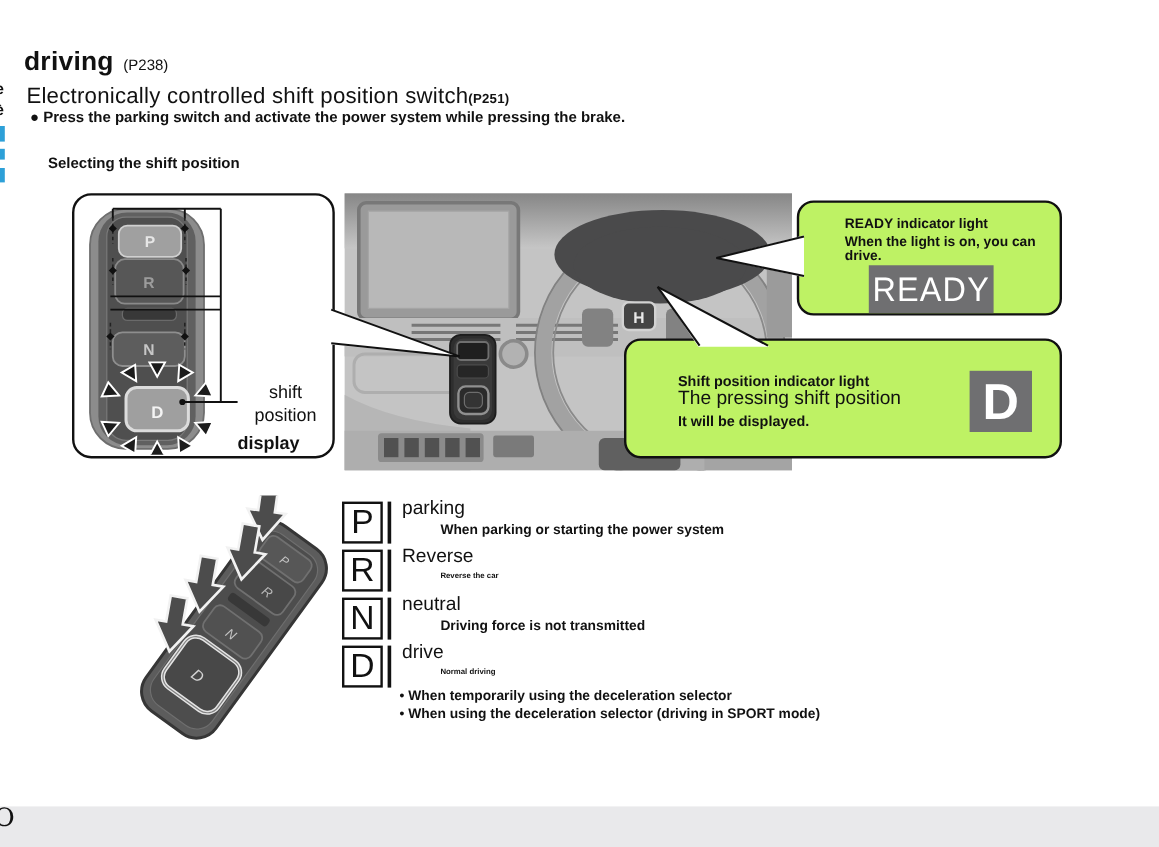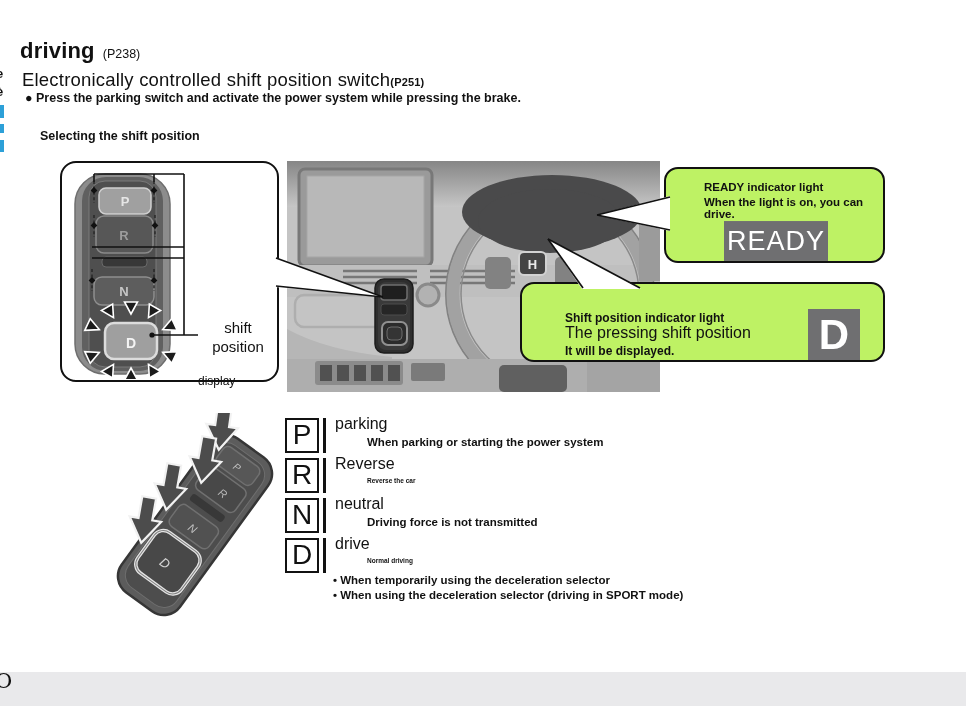--- a/index.html
+++ b/index.html
@@ -22,32 +22,32 @@
   .subtitle .ref { font-size:11px; font-weight:bold; }
   .instruction { left:25px; top:91px; font-size:12.5px; font-weight:bold;text-align:right; }
   .section-label { left:40px; top:129px; font-size:12.5px; font-weight:bold; }
 
   
   .panel1 { left:60px; top:161px; width:219px; height:221px; background:#fff;
             border:2.5px solid #111; border-radius:16px; z-index:2; }
   .panel1 svg { position:absolute; left:0; top:0; }
   .panel-callout { position:absolute; left:136px; top:155px; width:80px; line-height:19px; }
   .panel-callout .l1 { font-size:15px;text-align:center; }
-  .panel-callout .l3 { font-size:12px; font-weight:normal; margin-top:16px; }
+  .panel-callout .l3 { font-size:15px; font-weight:bold; margin-top:4px; }
 
   .photo { left:287px; top:161px; width:373px; height:231px; z-index:1; }
 
   .callout-box { background:#bef264; border:2.5px solid #111; border-radius:14px; z-index:3; }
   .ready-box { left:664px; top:167px; width:221px; height:96px; }
   .ready-box .t1 { position:absolute; left:38px; top:12px; font-size:11.5px; font-weight:bold; }
   .ready-box .t2 { position:absolute; left:38px; top:27px; font-size:11.5px; font-weight:bold; }
   .ready-display { position:absolute; left:58px; top:53px; width:104px; height:38px;
     background:#6f6f71; color:#fff; font-size:27px; letter-spacing:1px;
     display:flex; align-items:center; justify-content:center; transform:scaleY(1.05); }
-  .shift-box { left:520px; top:282px; width:365px; height:80px;text-decoration:underline; }
+  .shift-box { left:520px; top:282px; width:365px; height:100px;text-decoration:underline; }
   .shift-box .t1 { position:absolute; left:43px; top:27px; font-size:12px; font-weight:bold; }
   .shift-box .t2 { position:absolute; left:43px; top:40px; font-size:16px; }
   .shift-box .t3 { position:absolute; left:43px; top:60px; font-size:12px; font-weight:bold; }
   .d-display { position:absolute; left:286px; top:25px; width:52px; height:51px;
     background:#6f6f71; color:#fff; font-size:42px; font-weight:bold;
     display:flex; align-items:center; justify-content:center; }
 
   .wedges { left:0; top:155px; width:966px; height:260px; z-index:4; pointer-events:none; }
 
   

